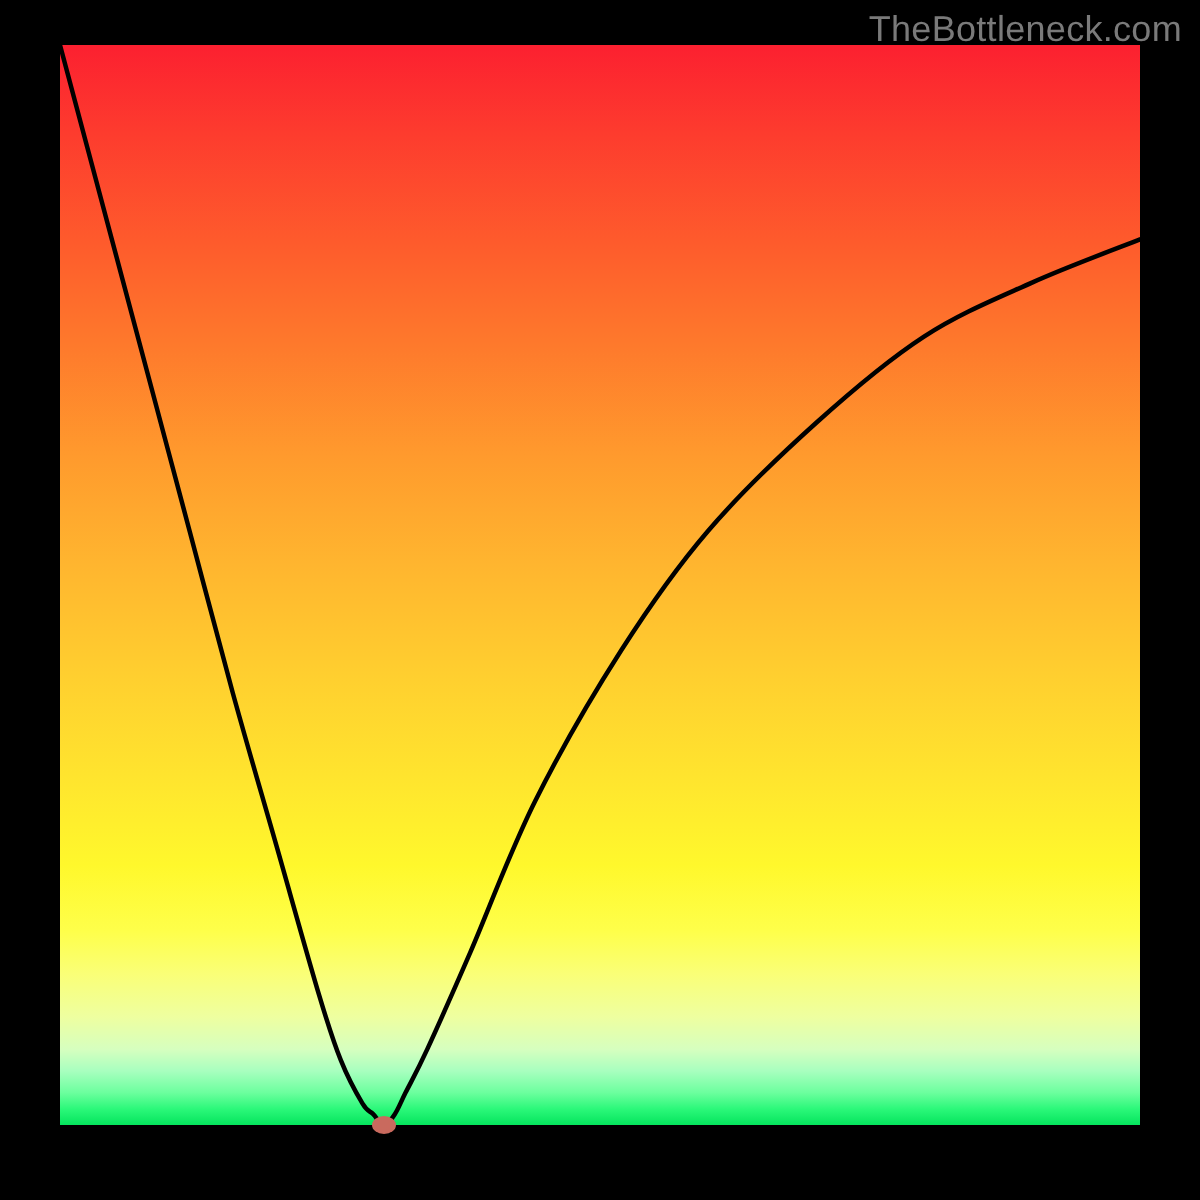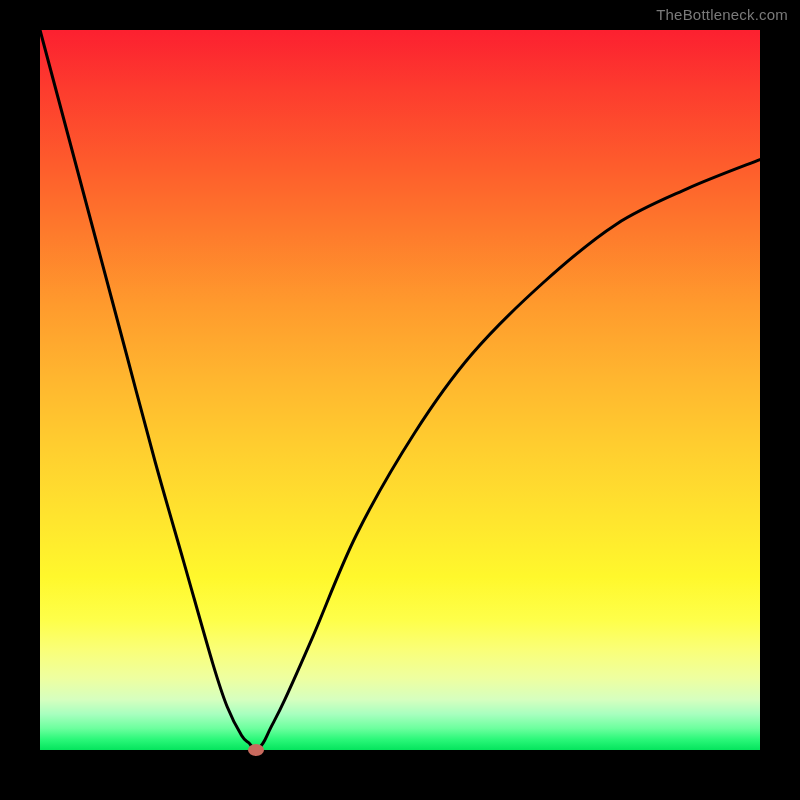--- a/index.html
+++ b/index.html
@@ -43,21 +43,21 @@
       #6cff9e 97%,
       #2cf87a 98.5%,
       #05e45d 100%
     );
   }
   .watermark {
     position: absolute;
     top: 6px;
     right: 12px;
     color: #7a7a7a;
-    font-size: 15px;
+    font-size: 24px;
     letter-spacing: 0.2px;
   }
   svg.curve {
     position: absolute;
     left: 0;
     top: 0;
     width: 720px;
     height: 720px;
     overflow: visible;
   }

